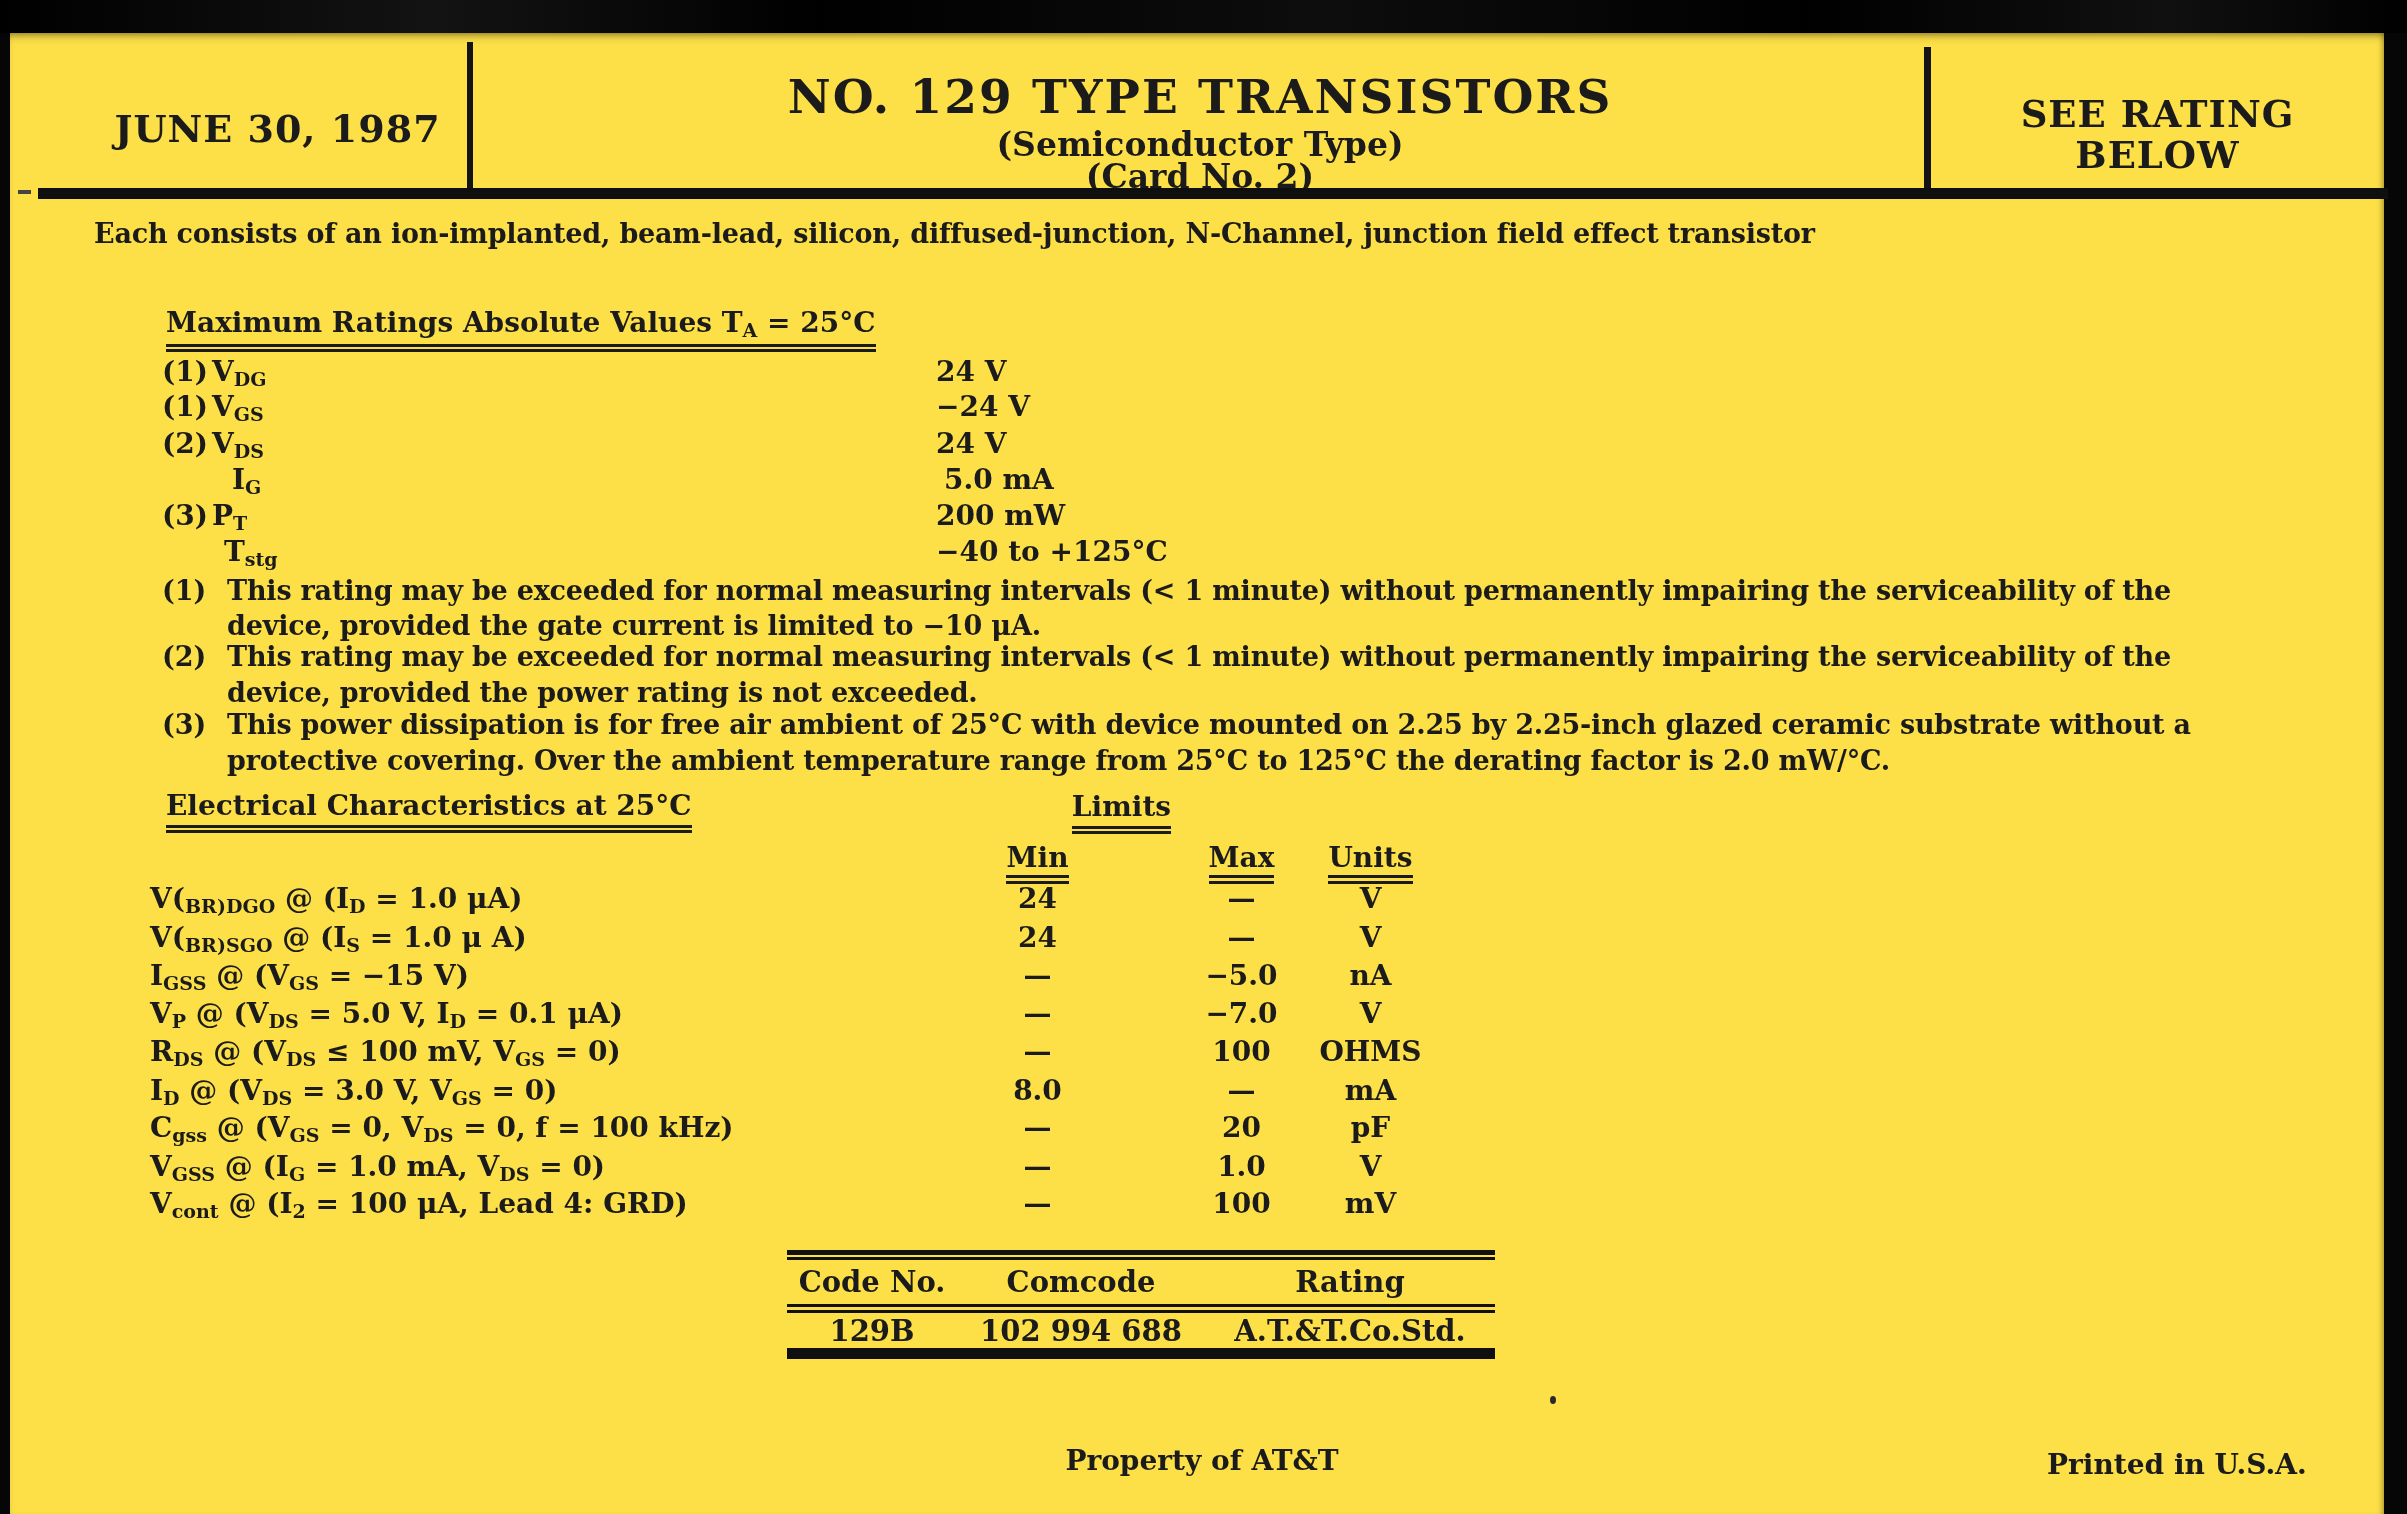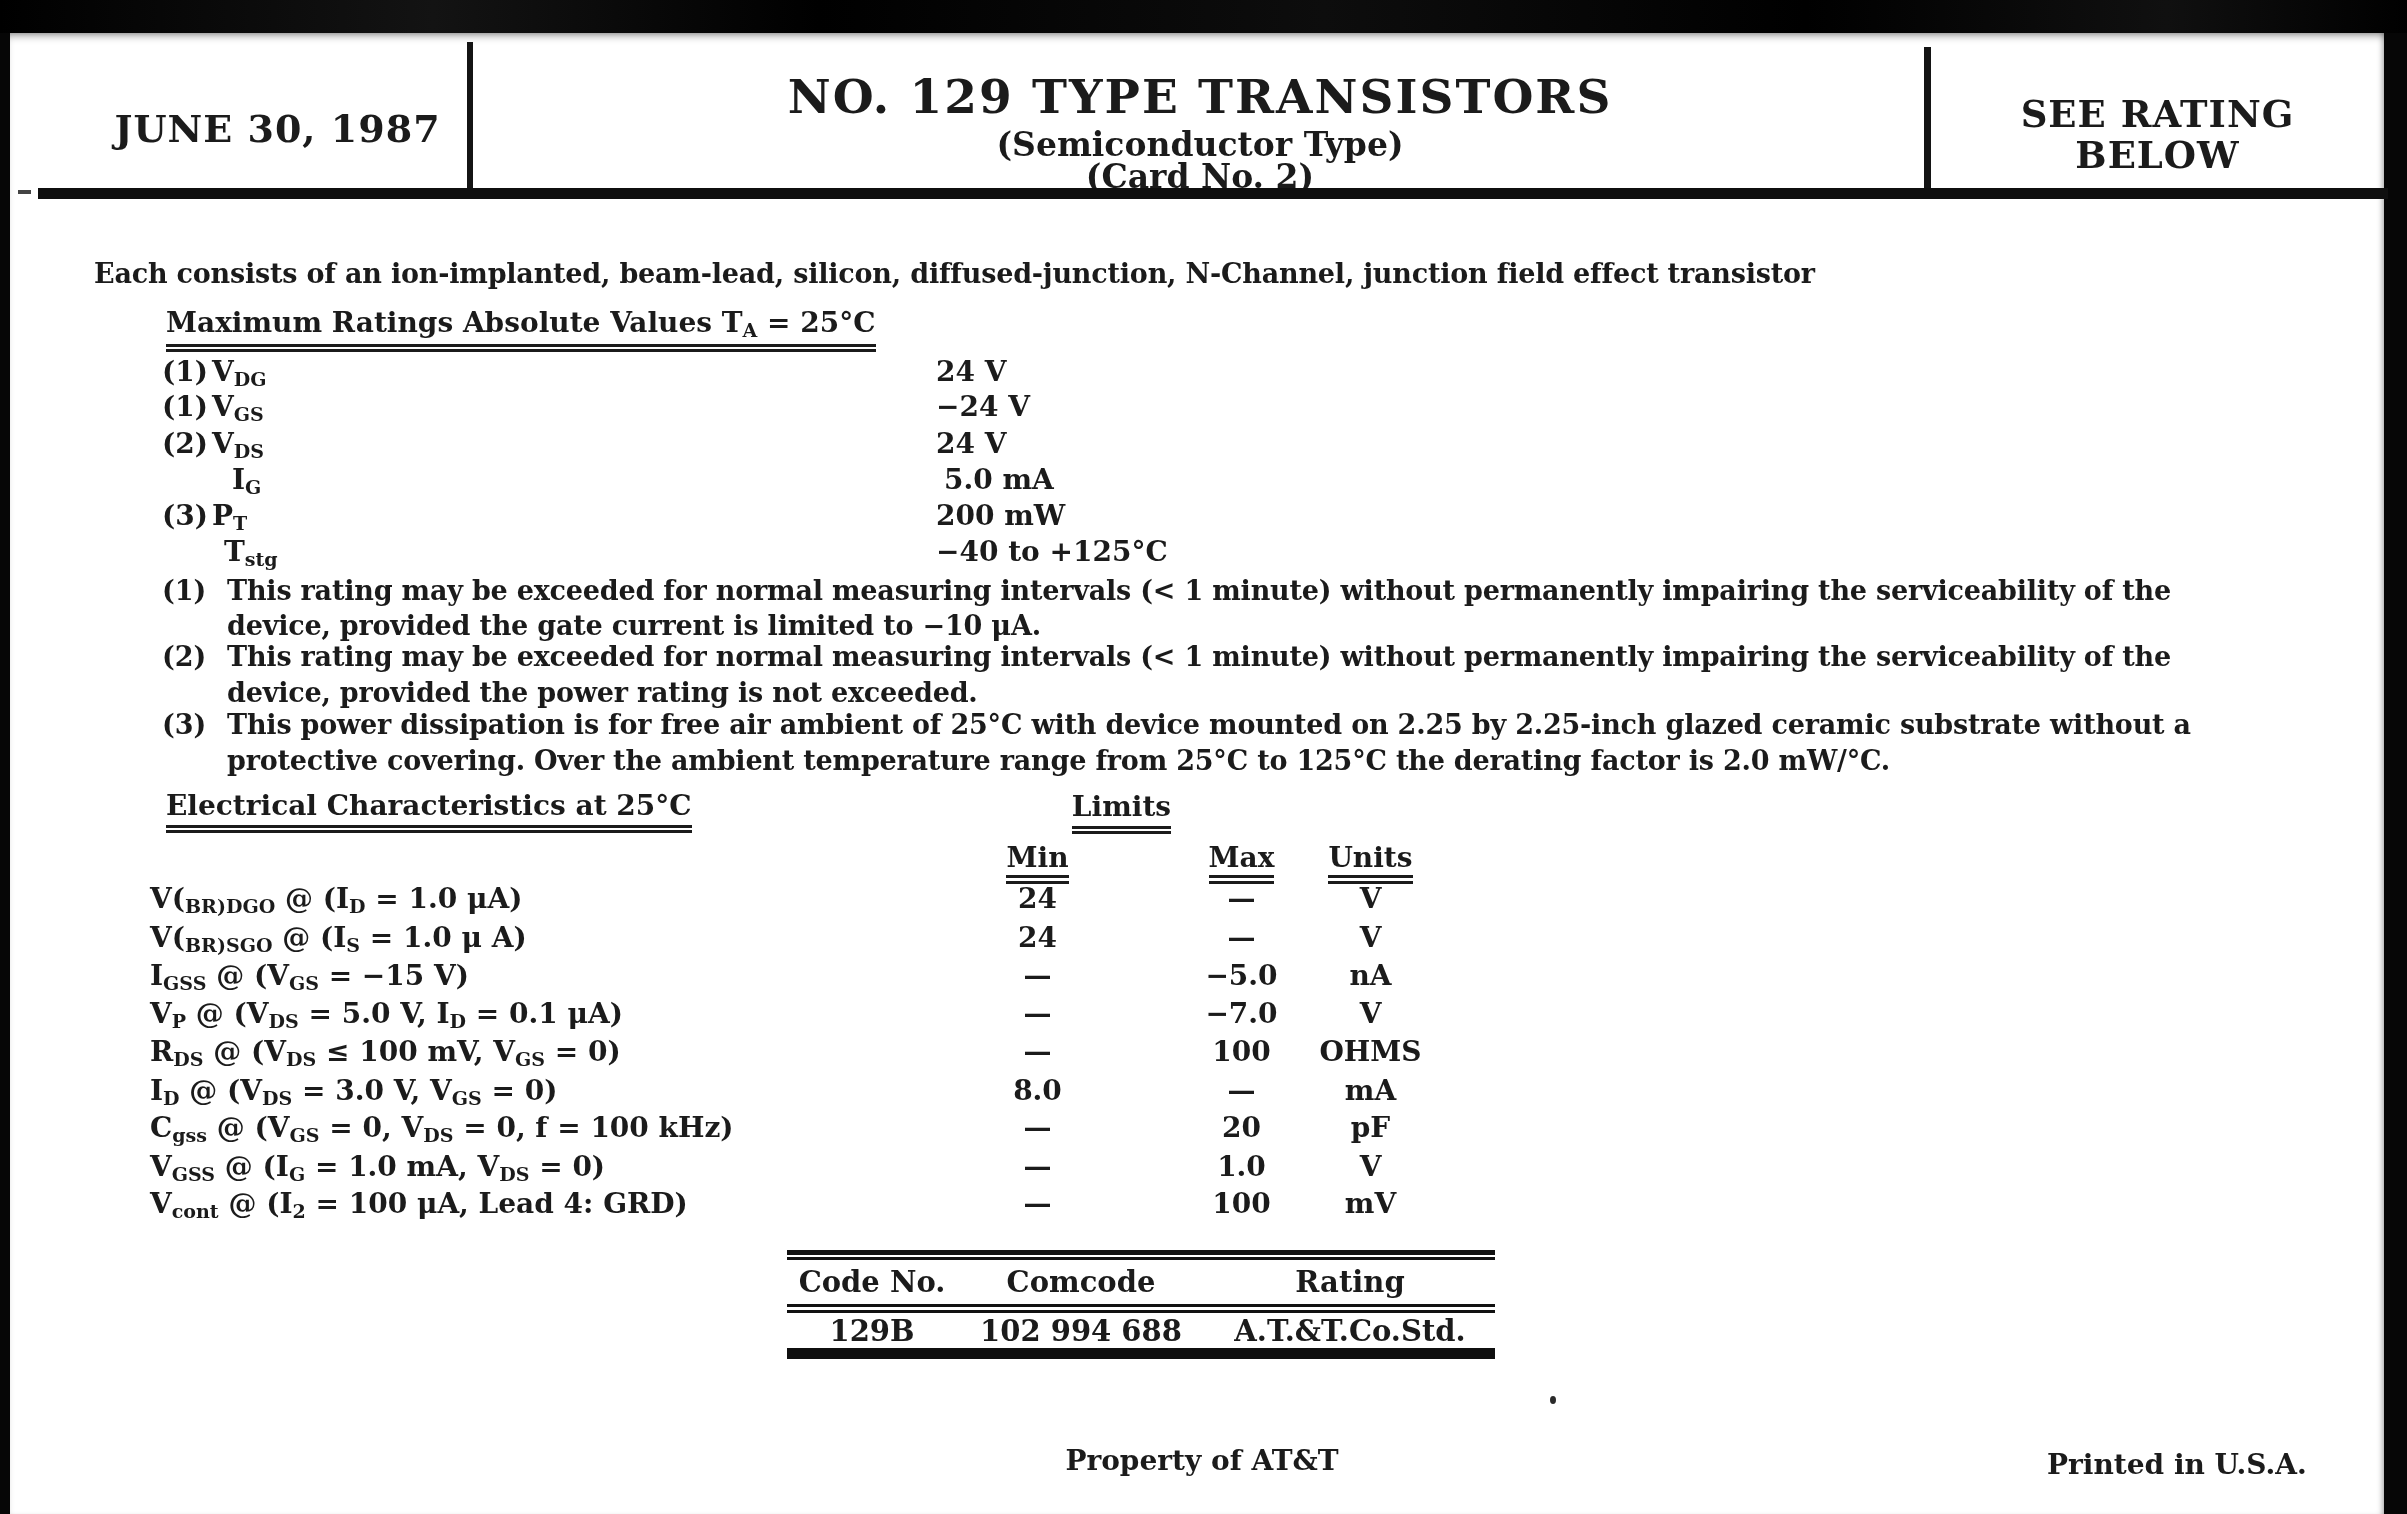--- a/index.html
+++ b/index.html
@@ -3,38 +3,38 @@
 <meta charset="utf-8">
 <style>
   html,body{margin:0;padding:0;}
   body{
     width:2408px;height:1515px;position:relative;background:#060606;
     font-family:"DejaVu Serif", serif;font-weight:700;color:#1b1b1b;
     overflow:hidden;
   }
   .topbar{position:absolute;left:0;top:0;width:2408px;height:33px;
     background:linear-gradient(90deg,#000 0%,#131313 18%,#000 34%,#0d0d0d 55%,#000 75%,#101010 90%,#000 100%);}
-  .page{position:absolute;left:10px;top:33px;width:2374px;height:1482px;background:#ffffff;
+  .page{position:absolute;left:10px;top:33px;width:2374px;height:1482px;background:#fde047;
     box-shadow:inset 0 7px 9px -5px rgba(0,0,0,.45), inset -4px 0 6px -3px rgba(0,0,0,.35);}
   .vline{position:absolute;background:#141414;}
   .v1{left:457px;top:9px;width:6px;height:147px;}
   .v2{left:1914px;top:14px;width:7px;height:142px;}
   .hrule{position:absolute;left:28px;top:155px;width:2350px;height:11px;background:#0f0f0f;}
   .hrule-tick{position:absolute;left:8px;top:157px;width:13px;height:4px;background:#444;}
   .hdr-date{position:absolute;left:94px;top:73px;width:347px;text-align:center;
     font-size:38px;letter-spacing:1px;}
   .hdr-center{position:absolute;left:467px;top:0;width:1446px;text-align:center;}
   .doc-title{position:absolute;left:0;right:0;top:36px;font-size:47px;letter-spacing:2px;}
   .doc-sub{position:absolute;left:0;right:0;top:92px;font-size:33px;}
   .doc-card{position:absolute;left:0;right:0;top:124px;font-size:33px;}
   .hdr-rating{position:absolute;left:1921px;top:0;width:453px;text-align:center;font-size:37px;letter-spacing:1px;}
   .rating-l1{position:absolute;left:0;right:0;top:59px;}
   .rating-l2{position:absolute;left:0;right:0;top:100px;}
   .bodytext{font-size:27px;letter-spacing:-0.2px;white-space:nowrap;}
-  .intro-1{position:absolute;left:84px;top:185px;margin-top:40px;}
+  .intro-1{position:absolute;left:84px;top:185px;}
   .intro-2{position:absolute;left:84px;top:226px;}
   .u2{border-bottom:8px double #1b1b1b;padding-bottom:3px;display:inline-block;}
   .u3{border-bottom:9px double #1b1b1b;padding-bottom:1px;display:inline-block;min-width:63px;text-align:center;}
   .max-head{position:absolute;left:156px;top:273px;font-size:28px;white-space:nowrap;}
   .mr-row{position:absolute;left:0;width:2374px;height:36px;font-size:28px;}
   .mr-marker{position:absolute;left:152px;}
   .mr-sym{position:absolute;left:202px;}
   .mr-sym.ind{left:214px;}
   .mr-val{position:absolute;left:926px;white-space:nowrap;}
   .fn-marker{position:absolute;left:152px;font-size:27px;}

